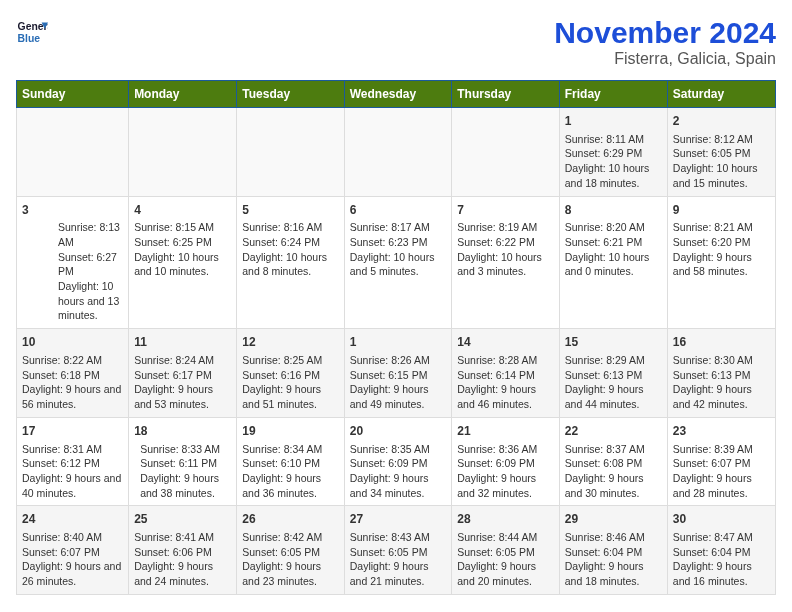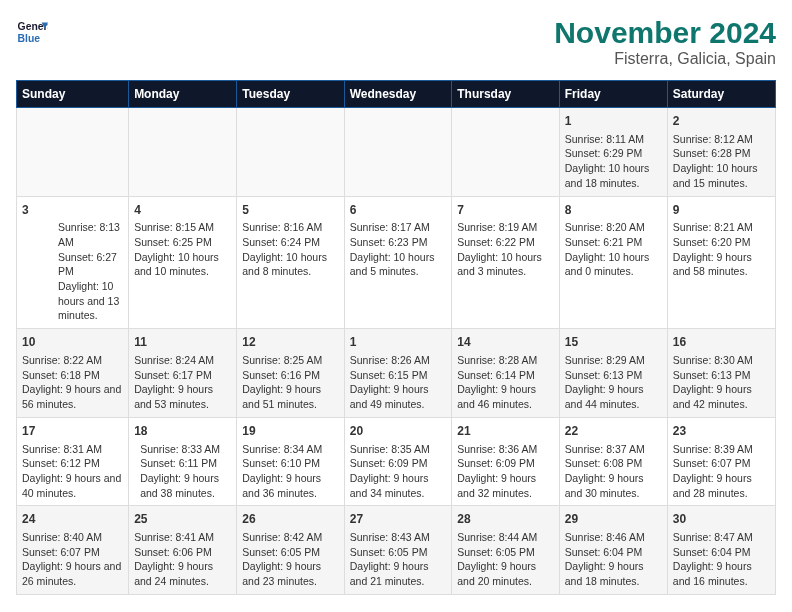--- a/index.html
+++ b/index.html
@@ -24,34 +24,34 @@
     .logo-icon {
       width: 32px;
       height: 32px;
     }
     .title-block {
       text-align: right;
     }
     .title-block h1 {
       font-size: 30px;
       font-weight: bold;
-      color: #0f766e;
+      color: #1d4ed8;
     }
     .title-block h2 {
       font-size: 16px;
       font-weight: normal;
       color: #555;
     }
     table {
       width: 100%;
       border-collapse: collapse;
       font-size: 11px;
     }
     thead tr {
-      background-color: #0f172a;
+      background-color: #4d7c0f;
       color: #fff;
     }
     thead th {
       padding: 6px 5px;
       text-align: left;
       font-size: 12px;
       font-weight: bold;
       border: 1px solid #1a5a9a;
     }
     tbody tr {
@@ -120,21 +120,21 @@
         <td class="empty-cell"></td>
         <td>
           <span class="day-num">1</span>
           <div style="white-space: pre-line;">Sunrise: 8:11 AM
 Sunset: 6:29 PM
 Daylight: 10 hours and 18 minutes.</div>
         </td>
         <td>
           <span class="day-num">2</span>
           <div style="white-space: pre-line;">Sunrise: 8:12 AM
-Sunset: 6:28 PM
+Sunset: 6:05 PM
 Daylight: 10 hours and 15 minutes.</div>
         </td>
       </tr>
       <tr>
         <td>
           <span class="day-num">3</span>
           <div style="white-space: pre-line; margin-left: 36px;">Sunrise: 8:13 AM
 Sunset: 6:27 PM
 Daylight: 10 hours and 13 minutes.</div>
         </td>

